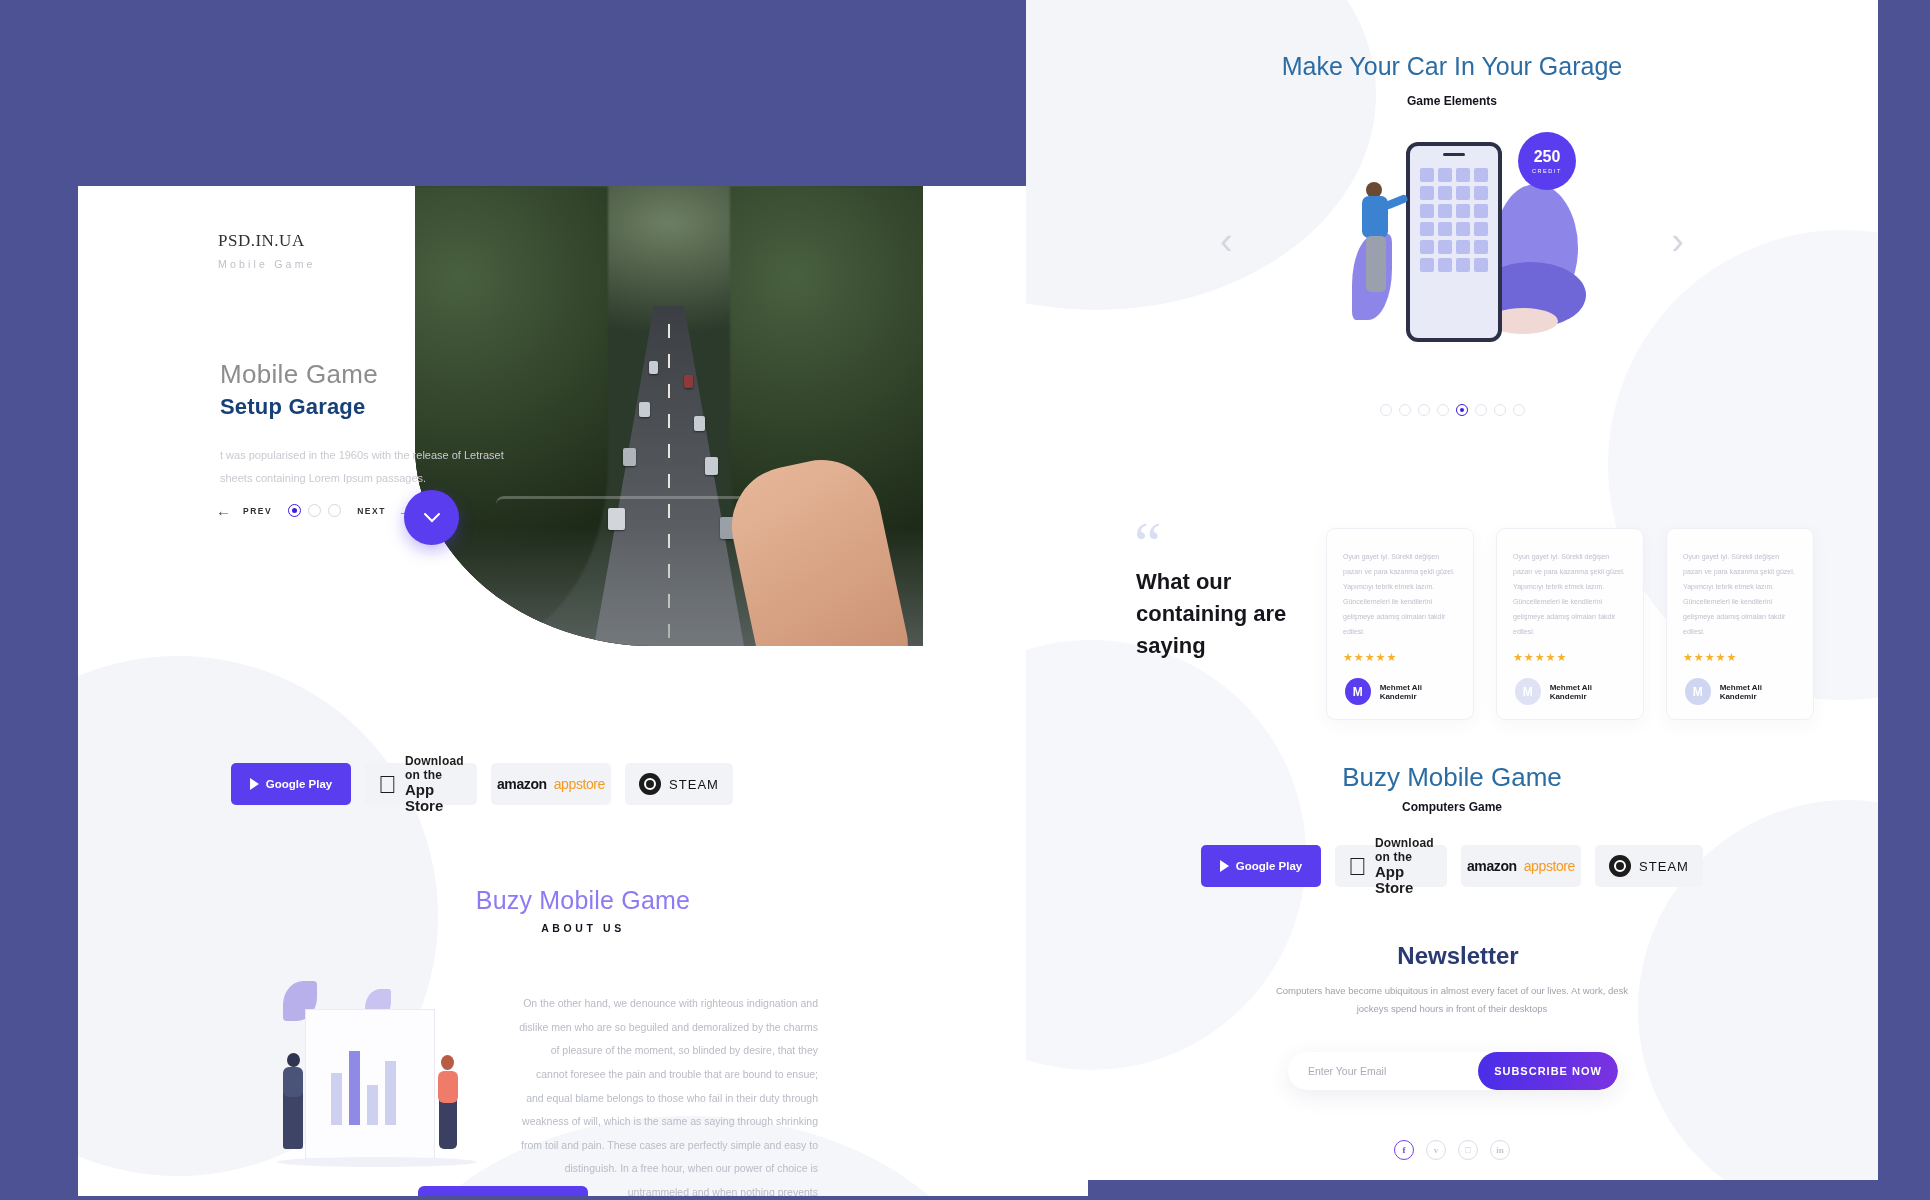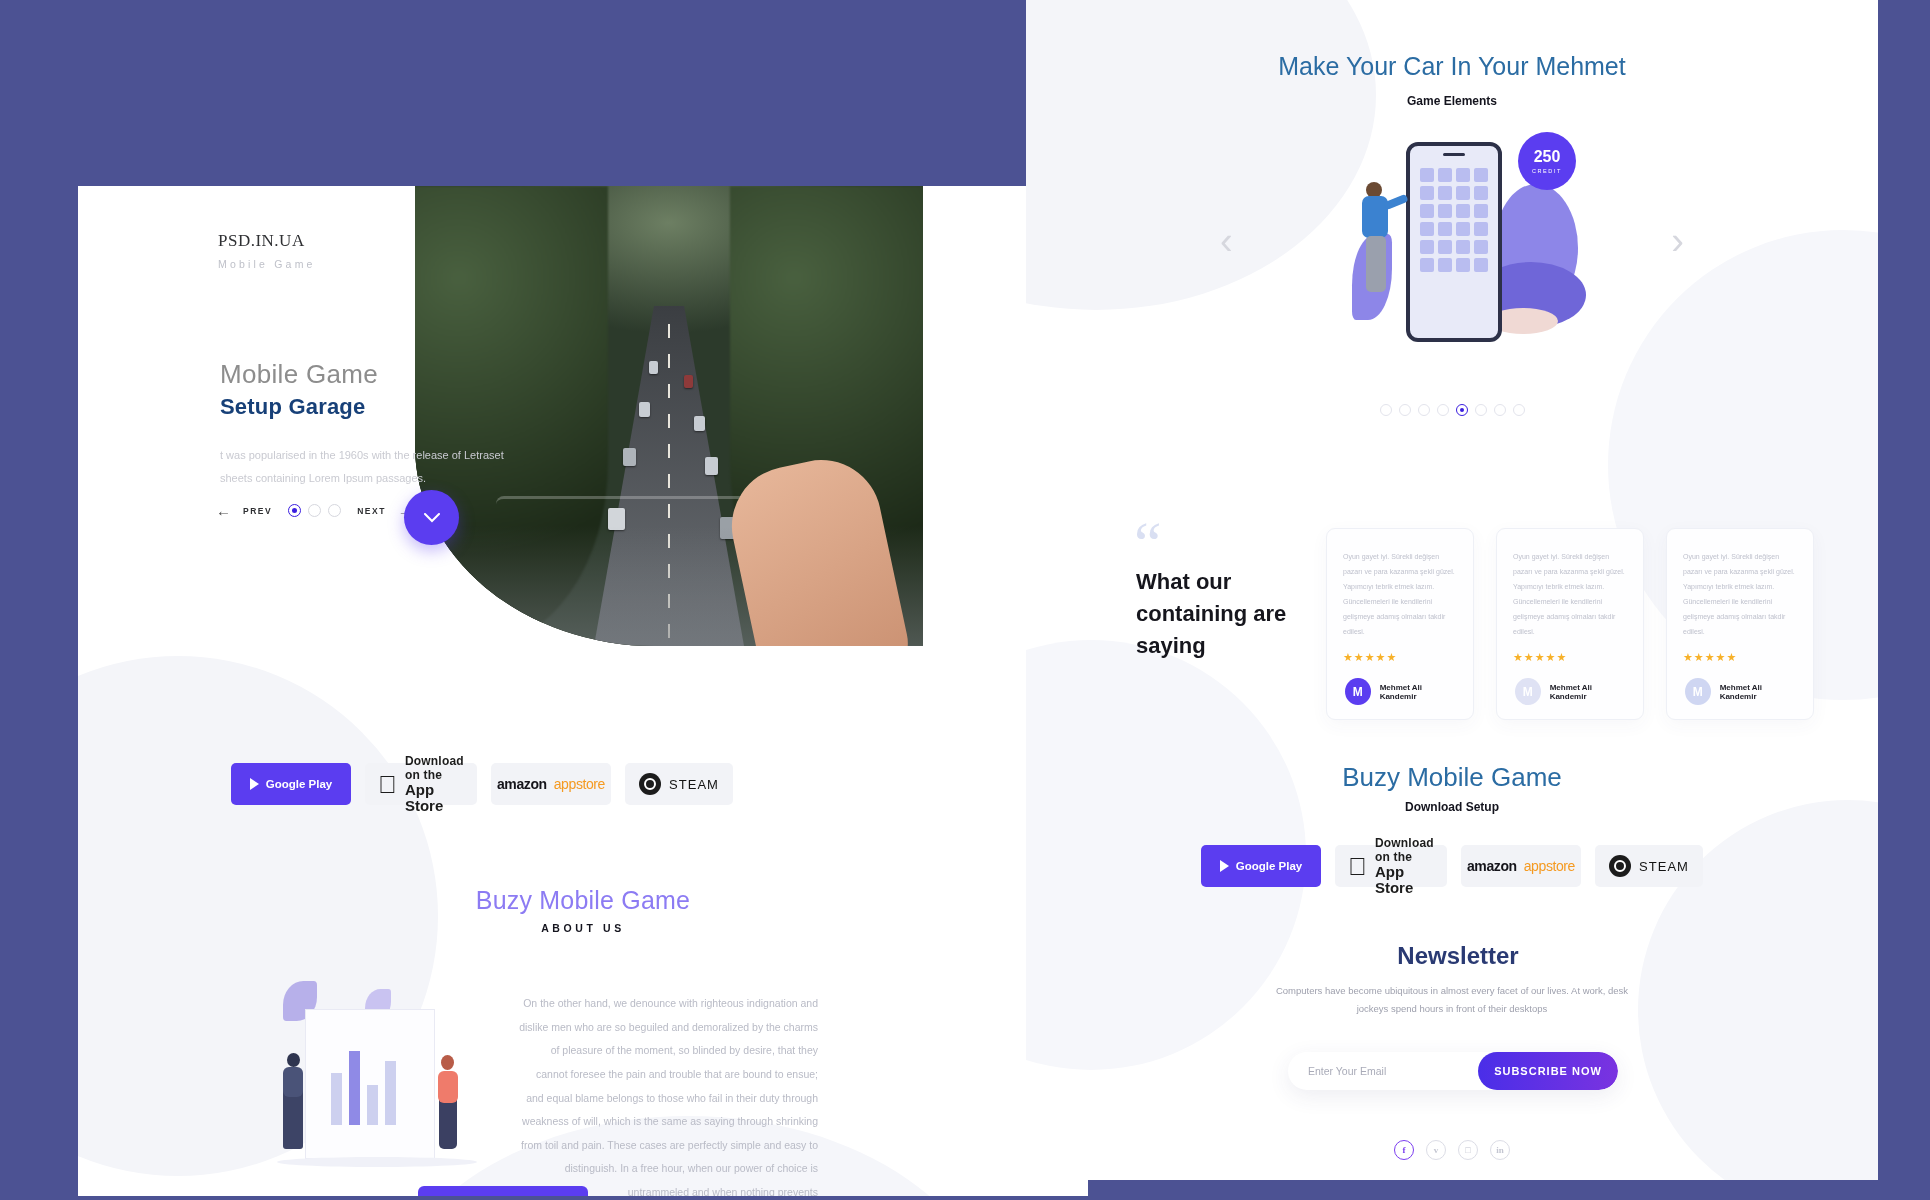--- a/index.html
+++ b/index.html
@@ -418,21 +418,21 @@
     <div class="dl-btn">BUZY DOWNLOAD GAME</div>
 
   </div>
 
   <div class="panel-right">
     <div class="rblobA"></div>
     <div class="rblobB"></div>
     <div class="rblobC"></div>
     <div class="rblobD"></div>
 
-    <div class="r-head">Make Your Car In Your Mehmet</div>
+    <div class="r-head">Make Your Car In Your Garage</div>
     <div class="r-sub">Game Elements</div>
 
     <div class="carousel">
       <span class="car-arrow left">‹</span>
       <span class="car-arrow right">›</span>
 
       <div class="ill-scene">
         <div class="ill-bush" style="left:168px;top:54px;width:84px;height:128px;"></div>
         <div class="ill-bush" style="left:150px;top:132px;width:110px;height:66px;background:#6f66d8;"></div>
         <div class="ill-bush" style="left:162px;top:178px;width:70px;height:26px;background:#f0d9d4;"></div>
@@ -515,21 +515,21 @@
         <p>Oyun gayet iyi. Sürekli değişen pazarı ve para kazanma şekli güzel. Yapımcıyı tebrik etmek lazım. Güncellemeleri ile kendilerini gelişmeye adamış olmaları takdir edilesi.</p>
         <div class="stars">★★★★★</div>
         <div class="tfoot">
           <span class="av" style="background:#cfd6f2">M</span>
           <span class="tname">Mehmet Ali Kandemir</span>
         </div>
       </div>
     </div>
 
     <div class="bz-title">Buzy Mobile Game</div>
-    <div class="bz-sub">Download Setup</div>
+    <div class="bz-sub">Computers Game</div>
 
     <div class="store-row-right">
       <div class="store-btn gp">
         <span class="tri"></span>
         <span class="gp-label">Google Play</span>
       </div>
       <div class="store-btn apple-wrap">
         <span class="apple-glyph"></span>
         <span class="apple-txt">
           <span class="t1" style="display:block">Download on the</span>

